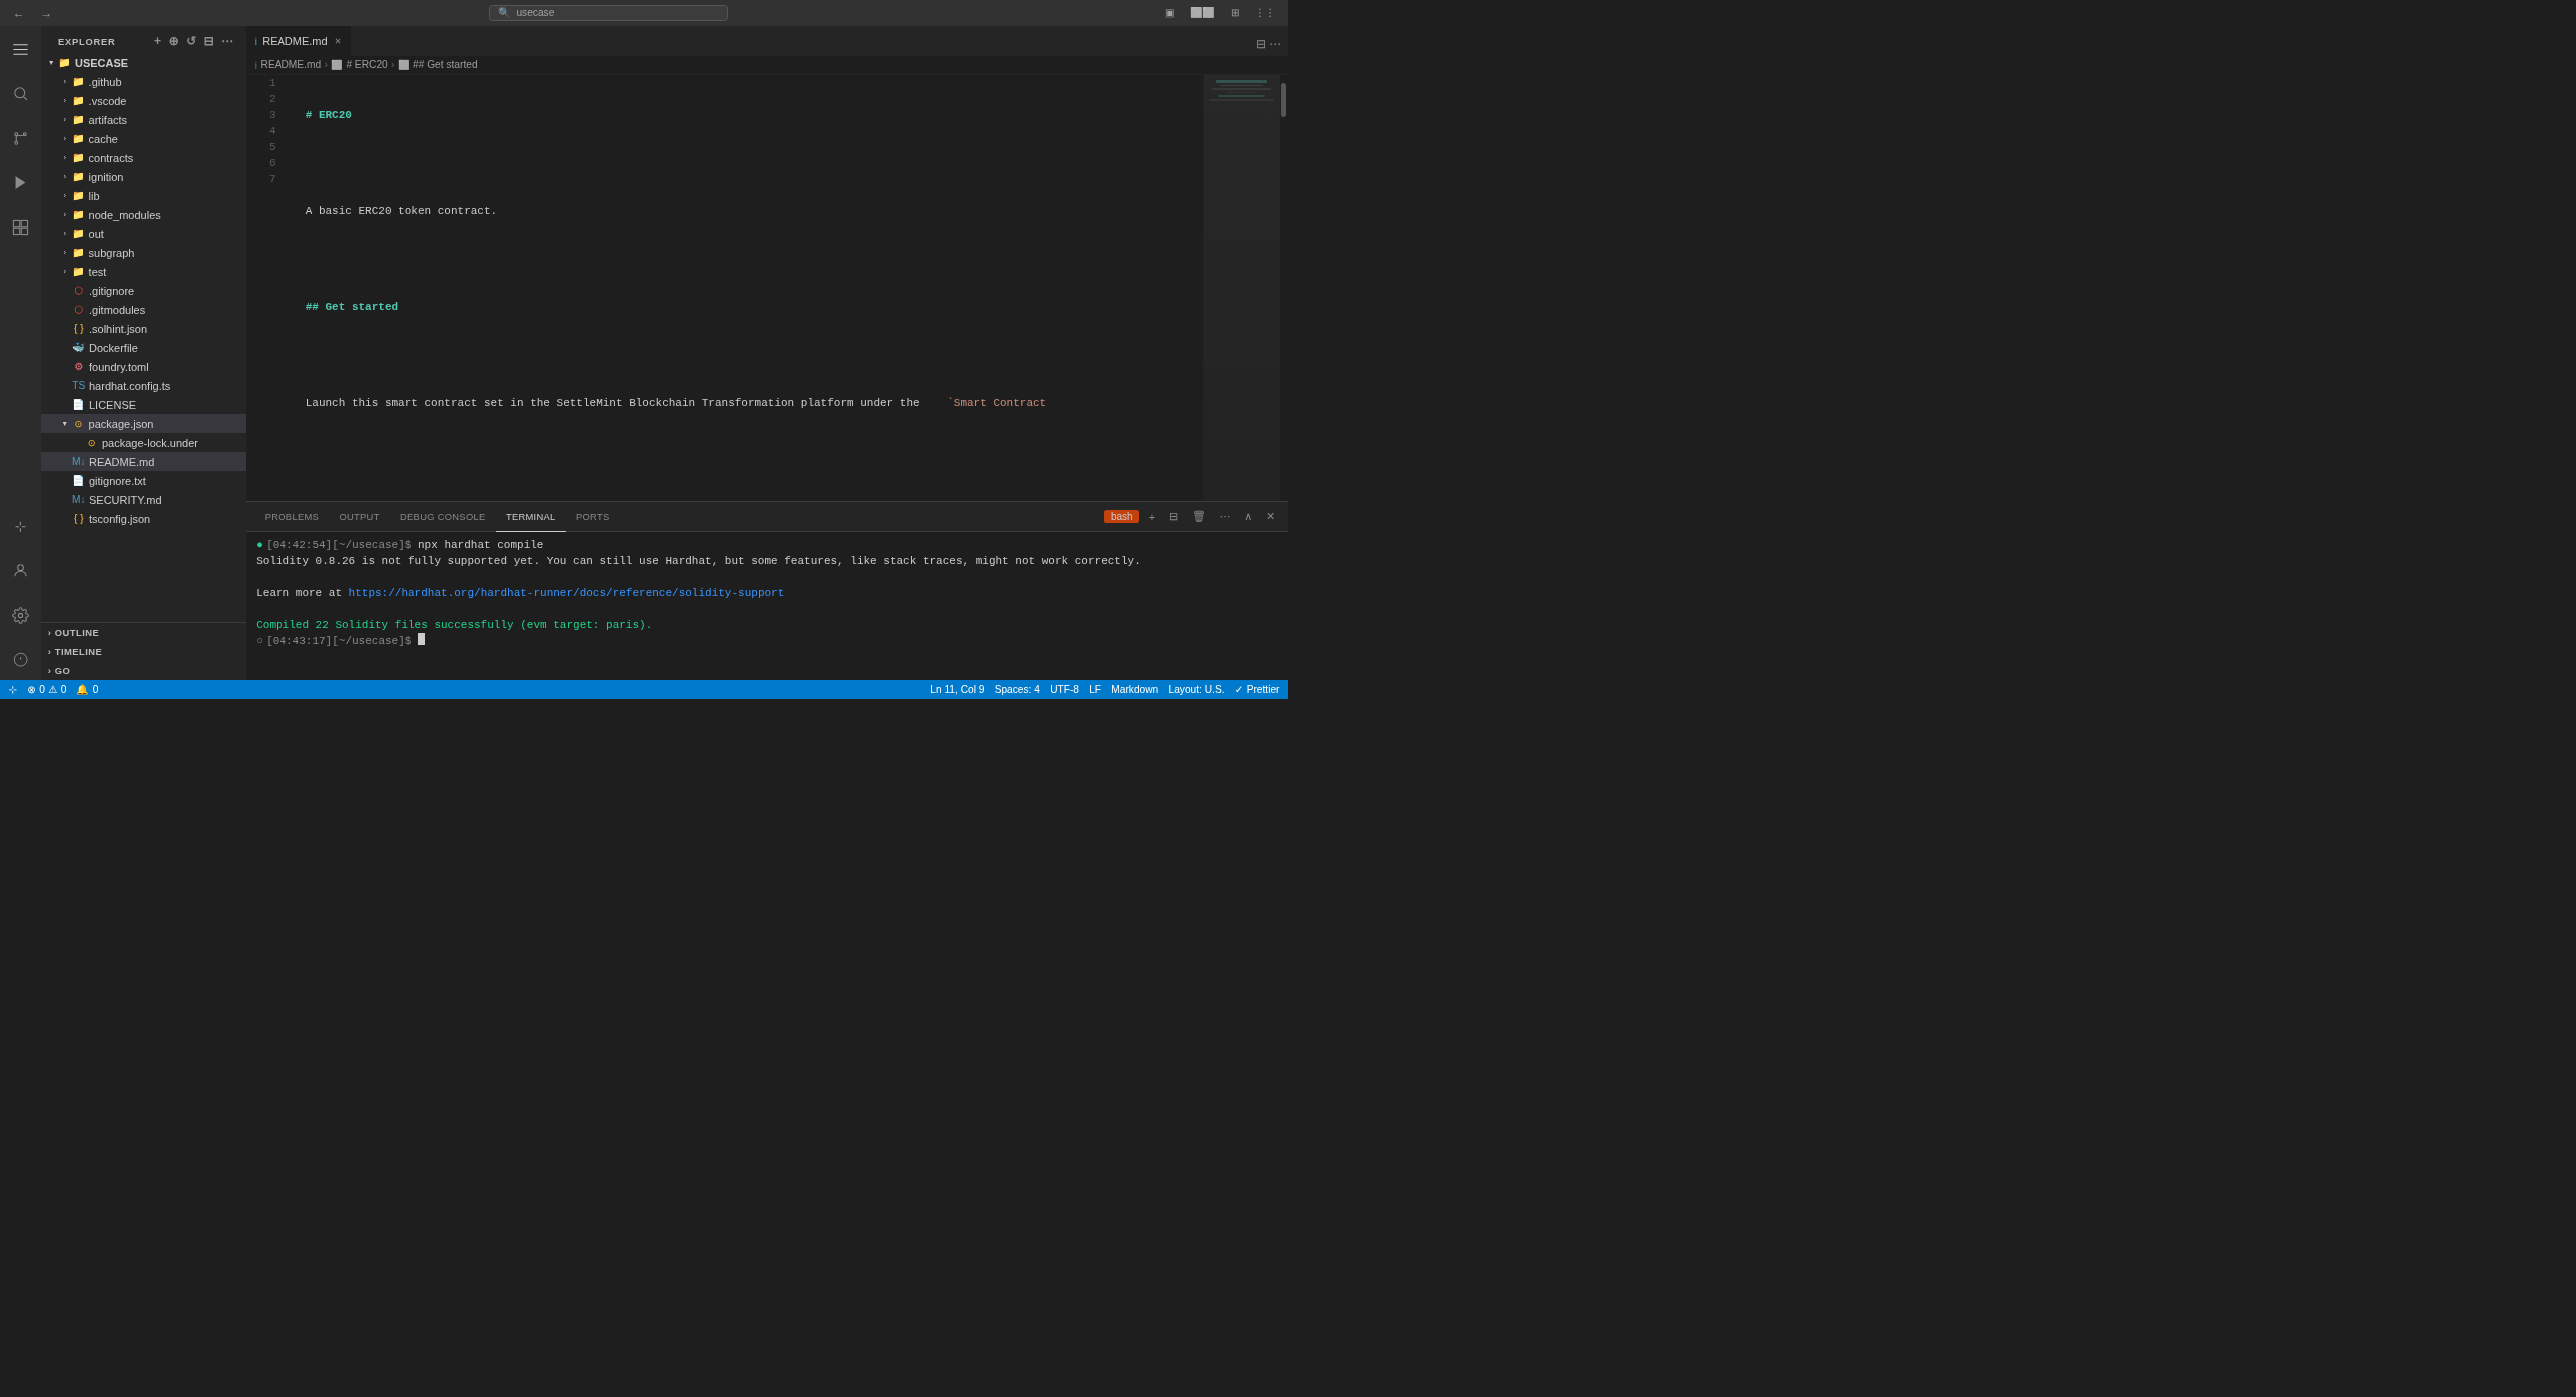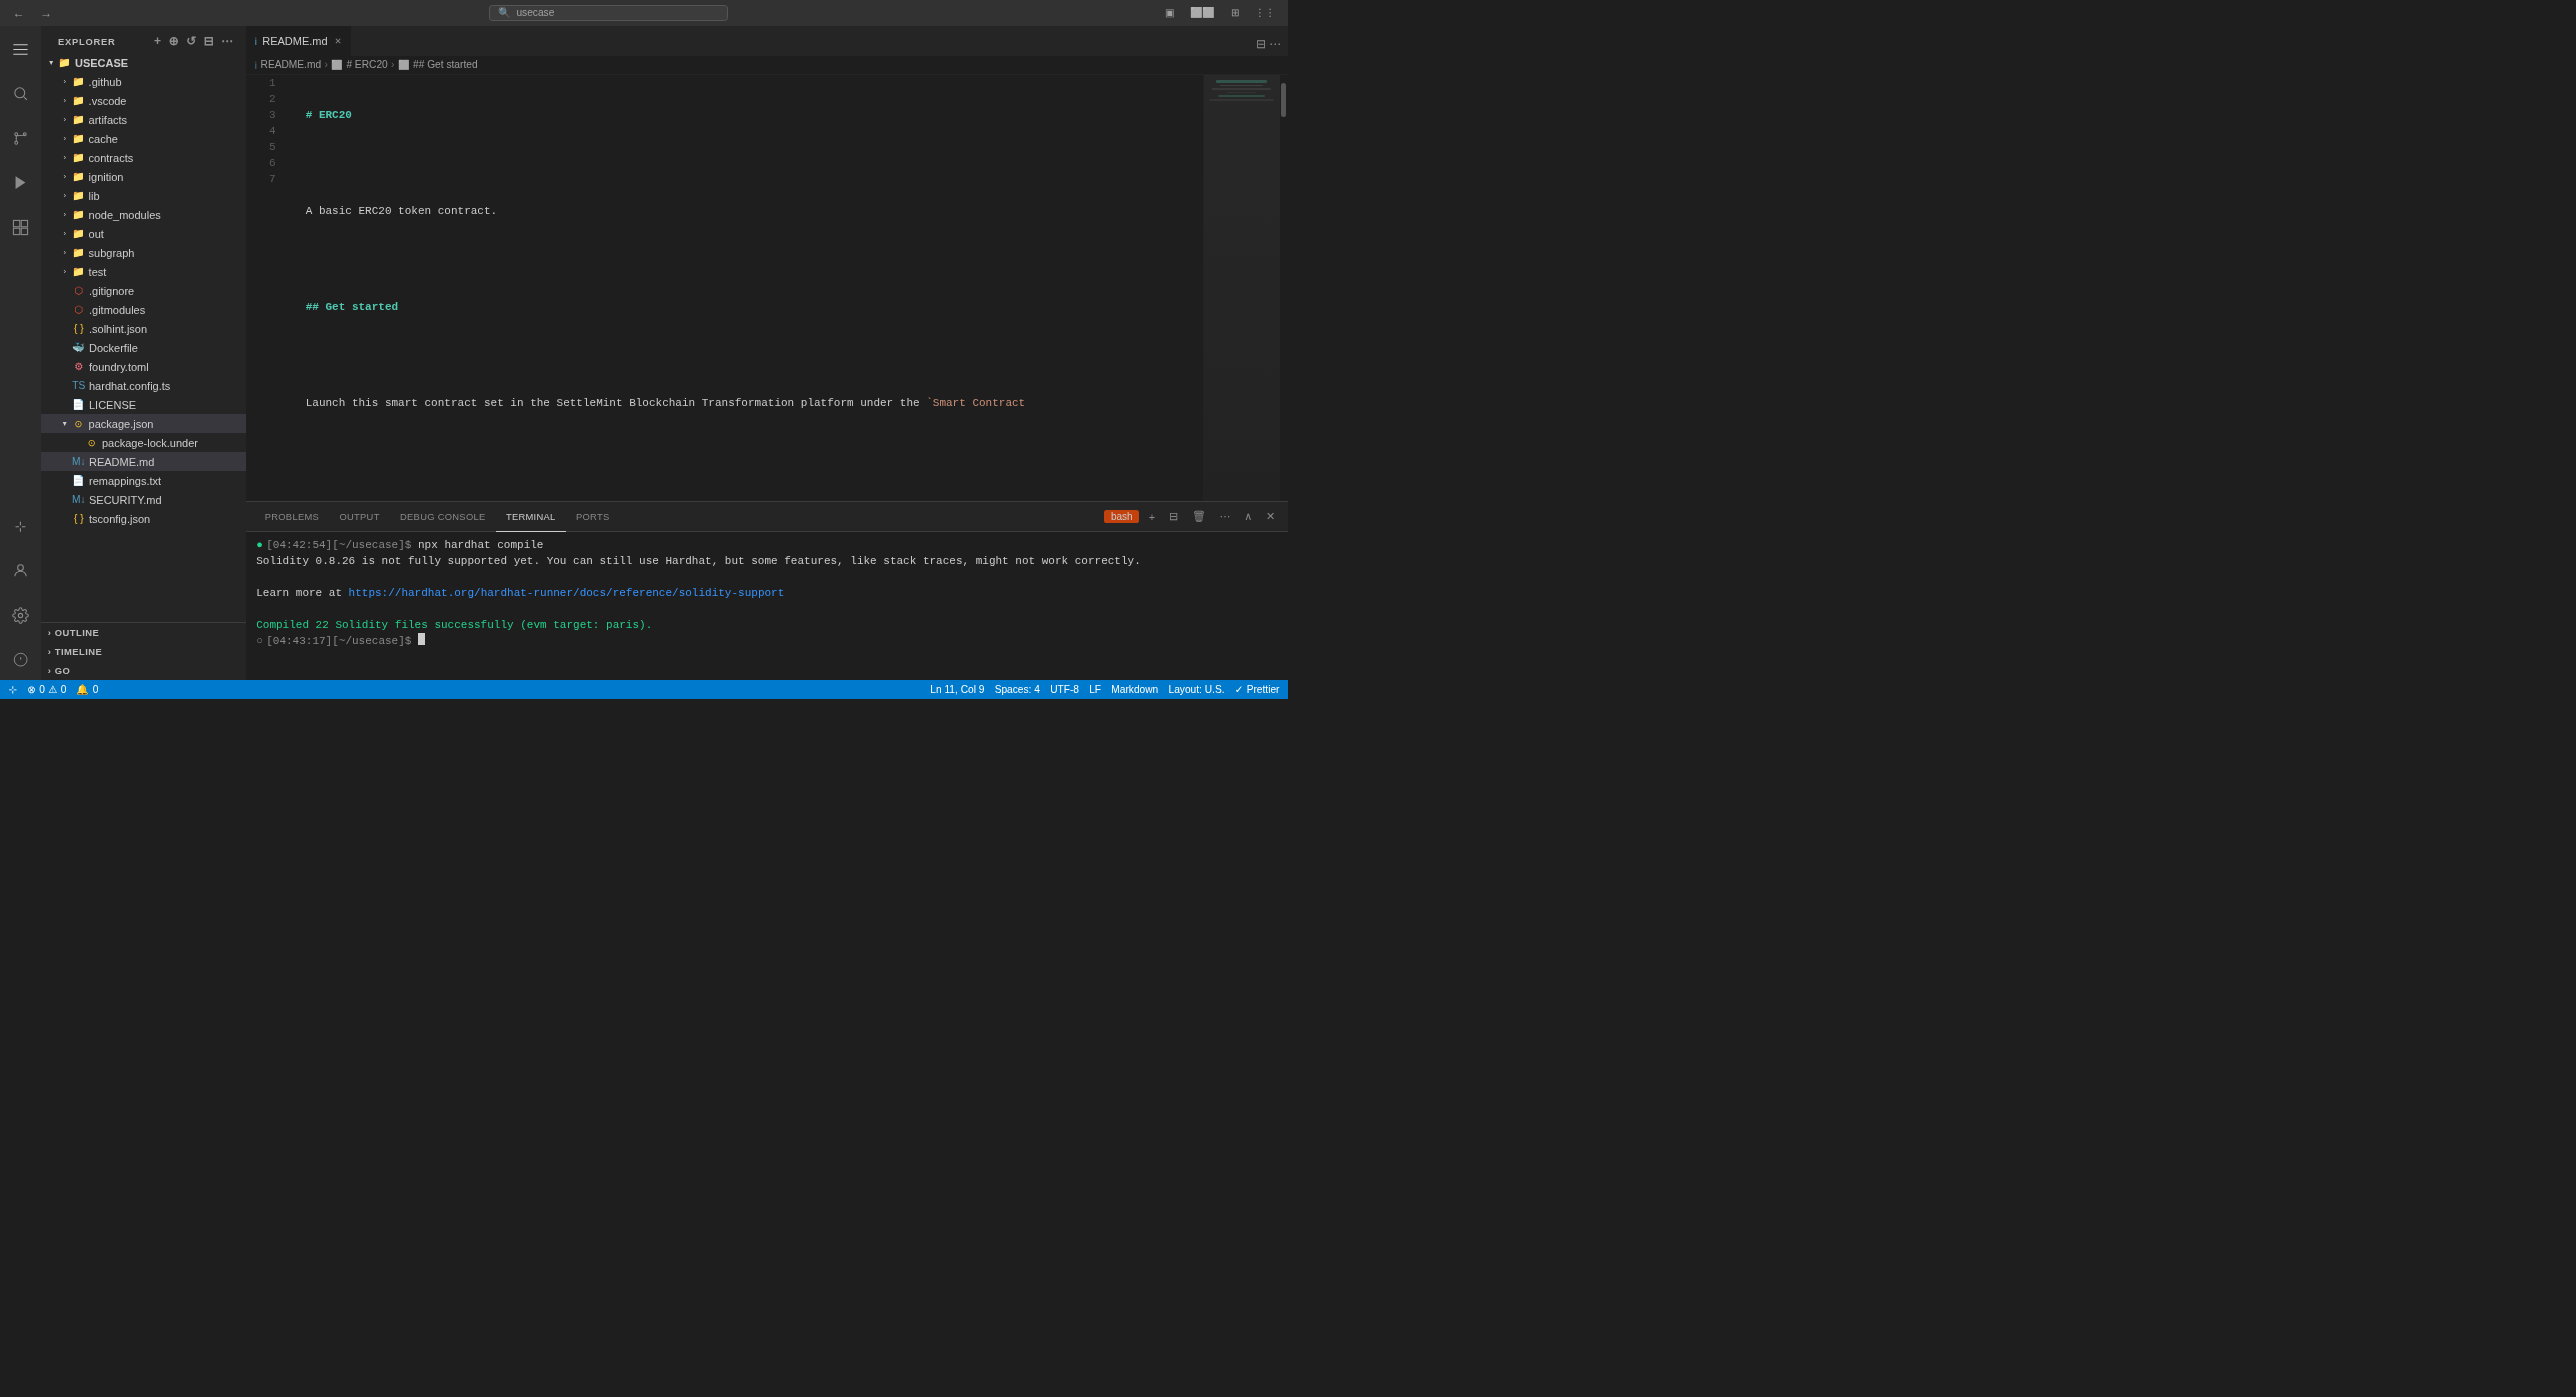--- a/index.html
+++ b/index.html
@@ -296,21 +296,21 @@
       flex: 1;
       background: #1e1e1e;
       padding-left: 8.5px;
       overflow: hidden;
       white-space: pre;
       font-size: 11px;
       line-height: 16px;
     }
     .editor-code div { height: 16px; display: flex; align-items: center; }
     .heading-color { color: #4ec9b0; }
-    .backtick-code { color: #ce9178; }
+    .backtick-code { color: #ce9178; margin-left: 21px; }
     .text-normal { color: #cccccc; }
 
     
     .minimap {
       width: 77px;
       background: #1e1e1e;
       flex-shrink: 0;
       overflow: hidden;
       opacity: 0.7;
       border-left: 0.9px solid #252526;
@@ -681,21 +681,21 @@
         <span class="tree-label">package-lock.under</span>
       </div>
 
       <div class="tree-item active-file" style="padding-left:31px;">
         <div class="tree-icon file-icon-md" style="color:#519aba;">M↓</div>
         <span class="tree-label" style="color:#cccccc;">README.md</span>
       </div>
 
       <div class="tree-item" style="padding-left:31px;">
         <div class="tree-icon" style="color:#cccccc;">📄</div>
-        <span class="tree-label">remappings.txt</span>
+        <span class="tree-label">gitignore.txt</span>
       </div>
 
       <div class="tree-item" style="padding-left:31px;">
         <div class="tree-icon file-icon-md" style="color:#519aba;">M↓</div>
         <span class="tree-label">SECURITY.md</span>
       </div>
 
       <div class="tree-item" style="padding-left:31px;">
         <div class="tree-icon file-icon-json" style="color:#fbc02d;">{ }</div>
         <span class="tree-label">tsconfig.json</span>

